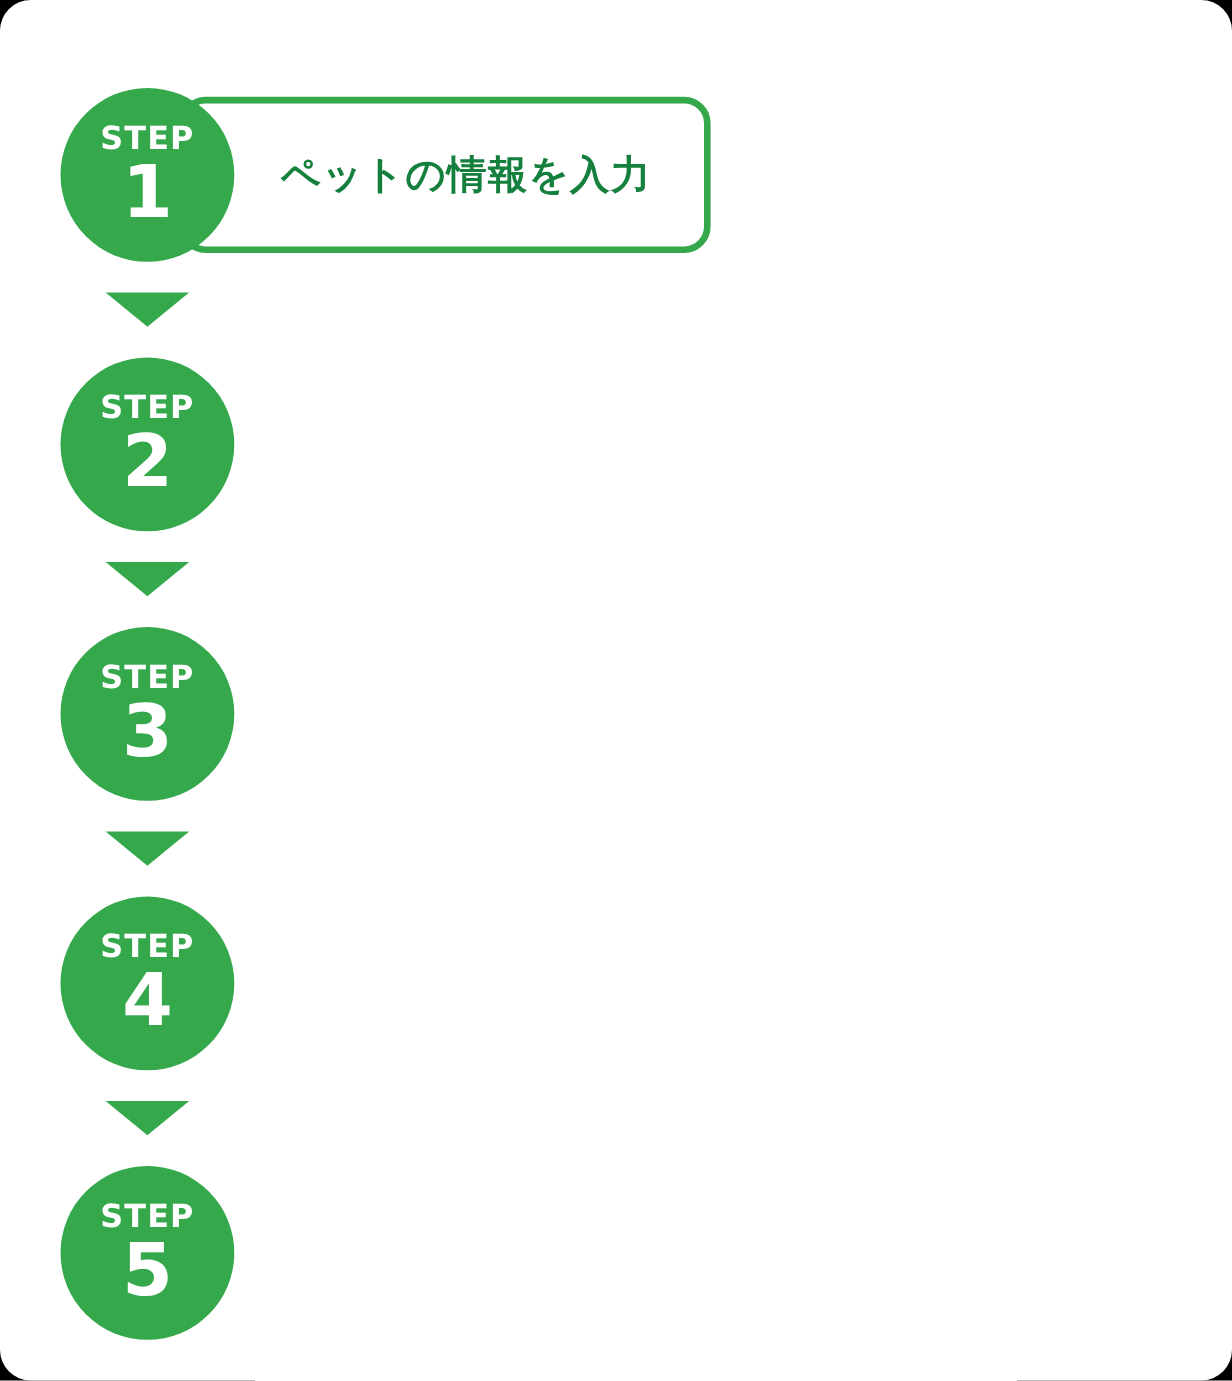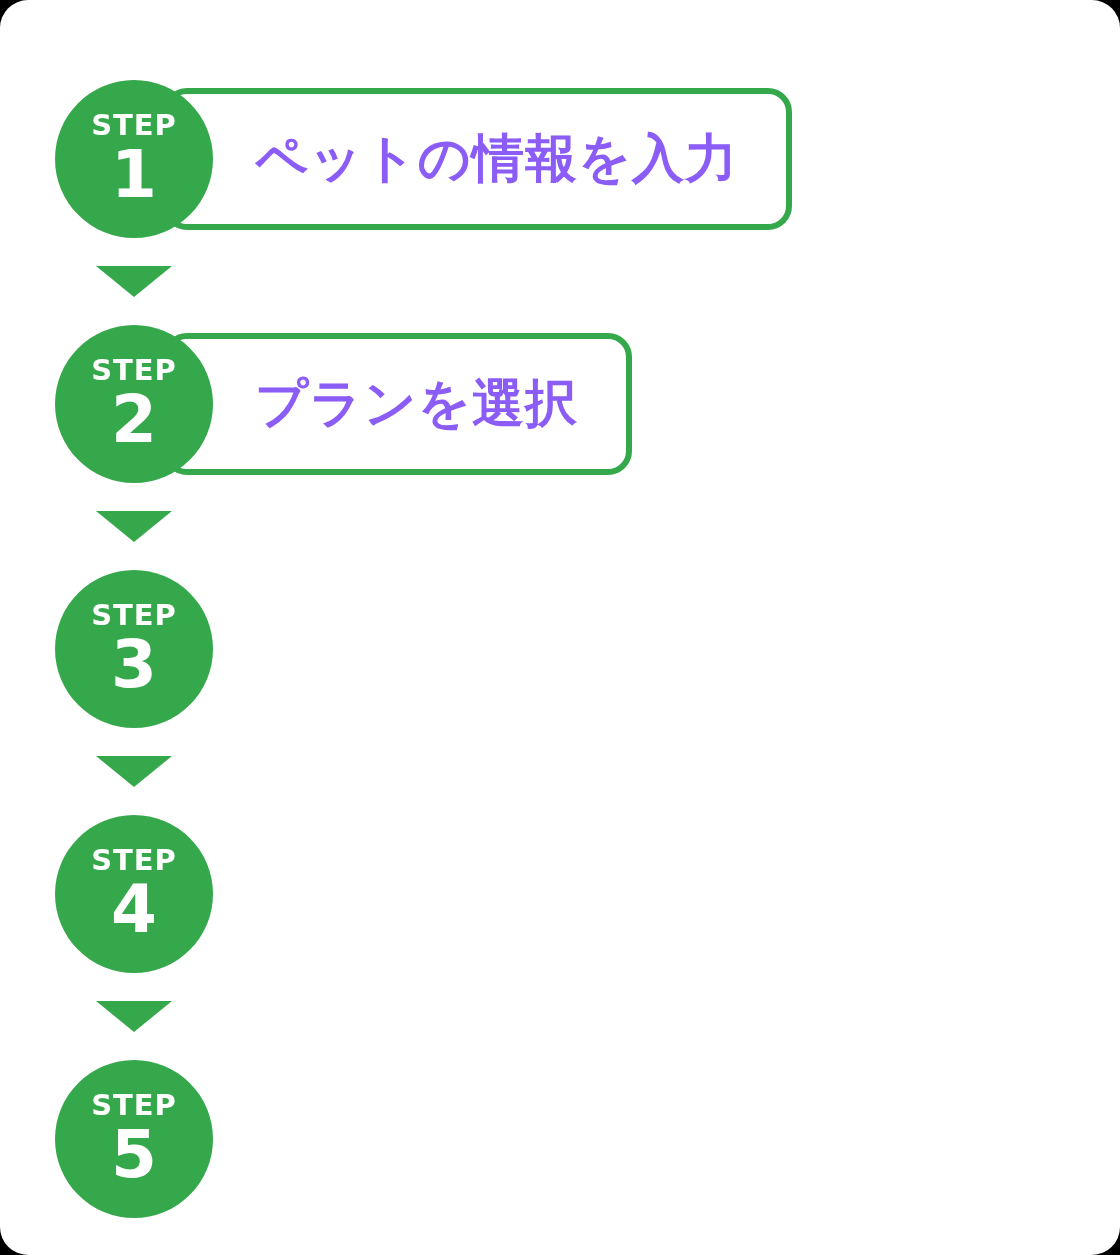--- a/index.html
+++ b/index.html
@@ -56,23 +56,23 @@
       align-items: center;
       margin-left: -50px;
       min-height: 142px;
       background: #ffffff;
       border: 6px solid #35a84c;
       border-radius: 24px;
       padding: 20px 48px 20px 86px;
       z-index: 1;
     }
     .step-label {
-      font-size: 52px;
+      font-size: 36px;
       font-weight: bold;
-      color: #8b5cf6;
+      color: #15803d;
       letter-spacing: 1px;
       white-space: nowrap;
     }
     .arrow-row {
       height: 87px;
       display: flex;
       align-items: center;
     }
     .down-arrow {
       margin-left: 96px;
@@ -99,23 +99,20 @@
   </div>
   <div class="arrow-row">
     <div class="down-arrow"></div>
   </div>
 
   <div class="step-row">
     <div class="step-circle">
       <span class="step-word">STEP</span>
       <span class="step-number">2</span>
     </div>
-    <div class="step-box">
-      <span class="step-label">プランを選択</span>
-    </div>
   </div>
   <div class="arrow-row">
     <div class="down-arrow"></div>
   </div>
 
   <div class="step-row">
     <div class="step-circle">
       <span class="step-word">STEP</span>
       <span class="step-number">3</span>
     </div>

